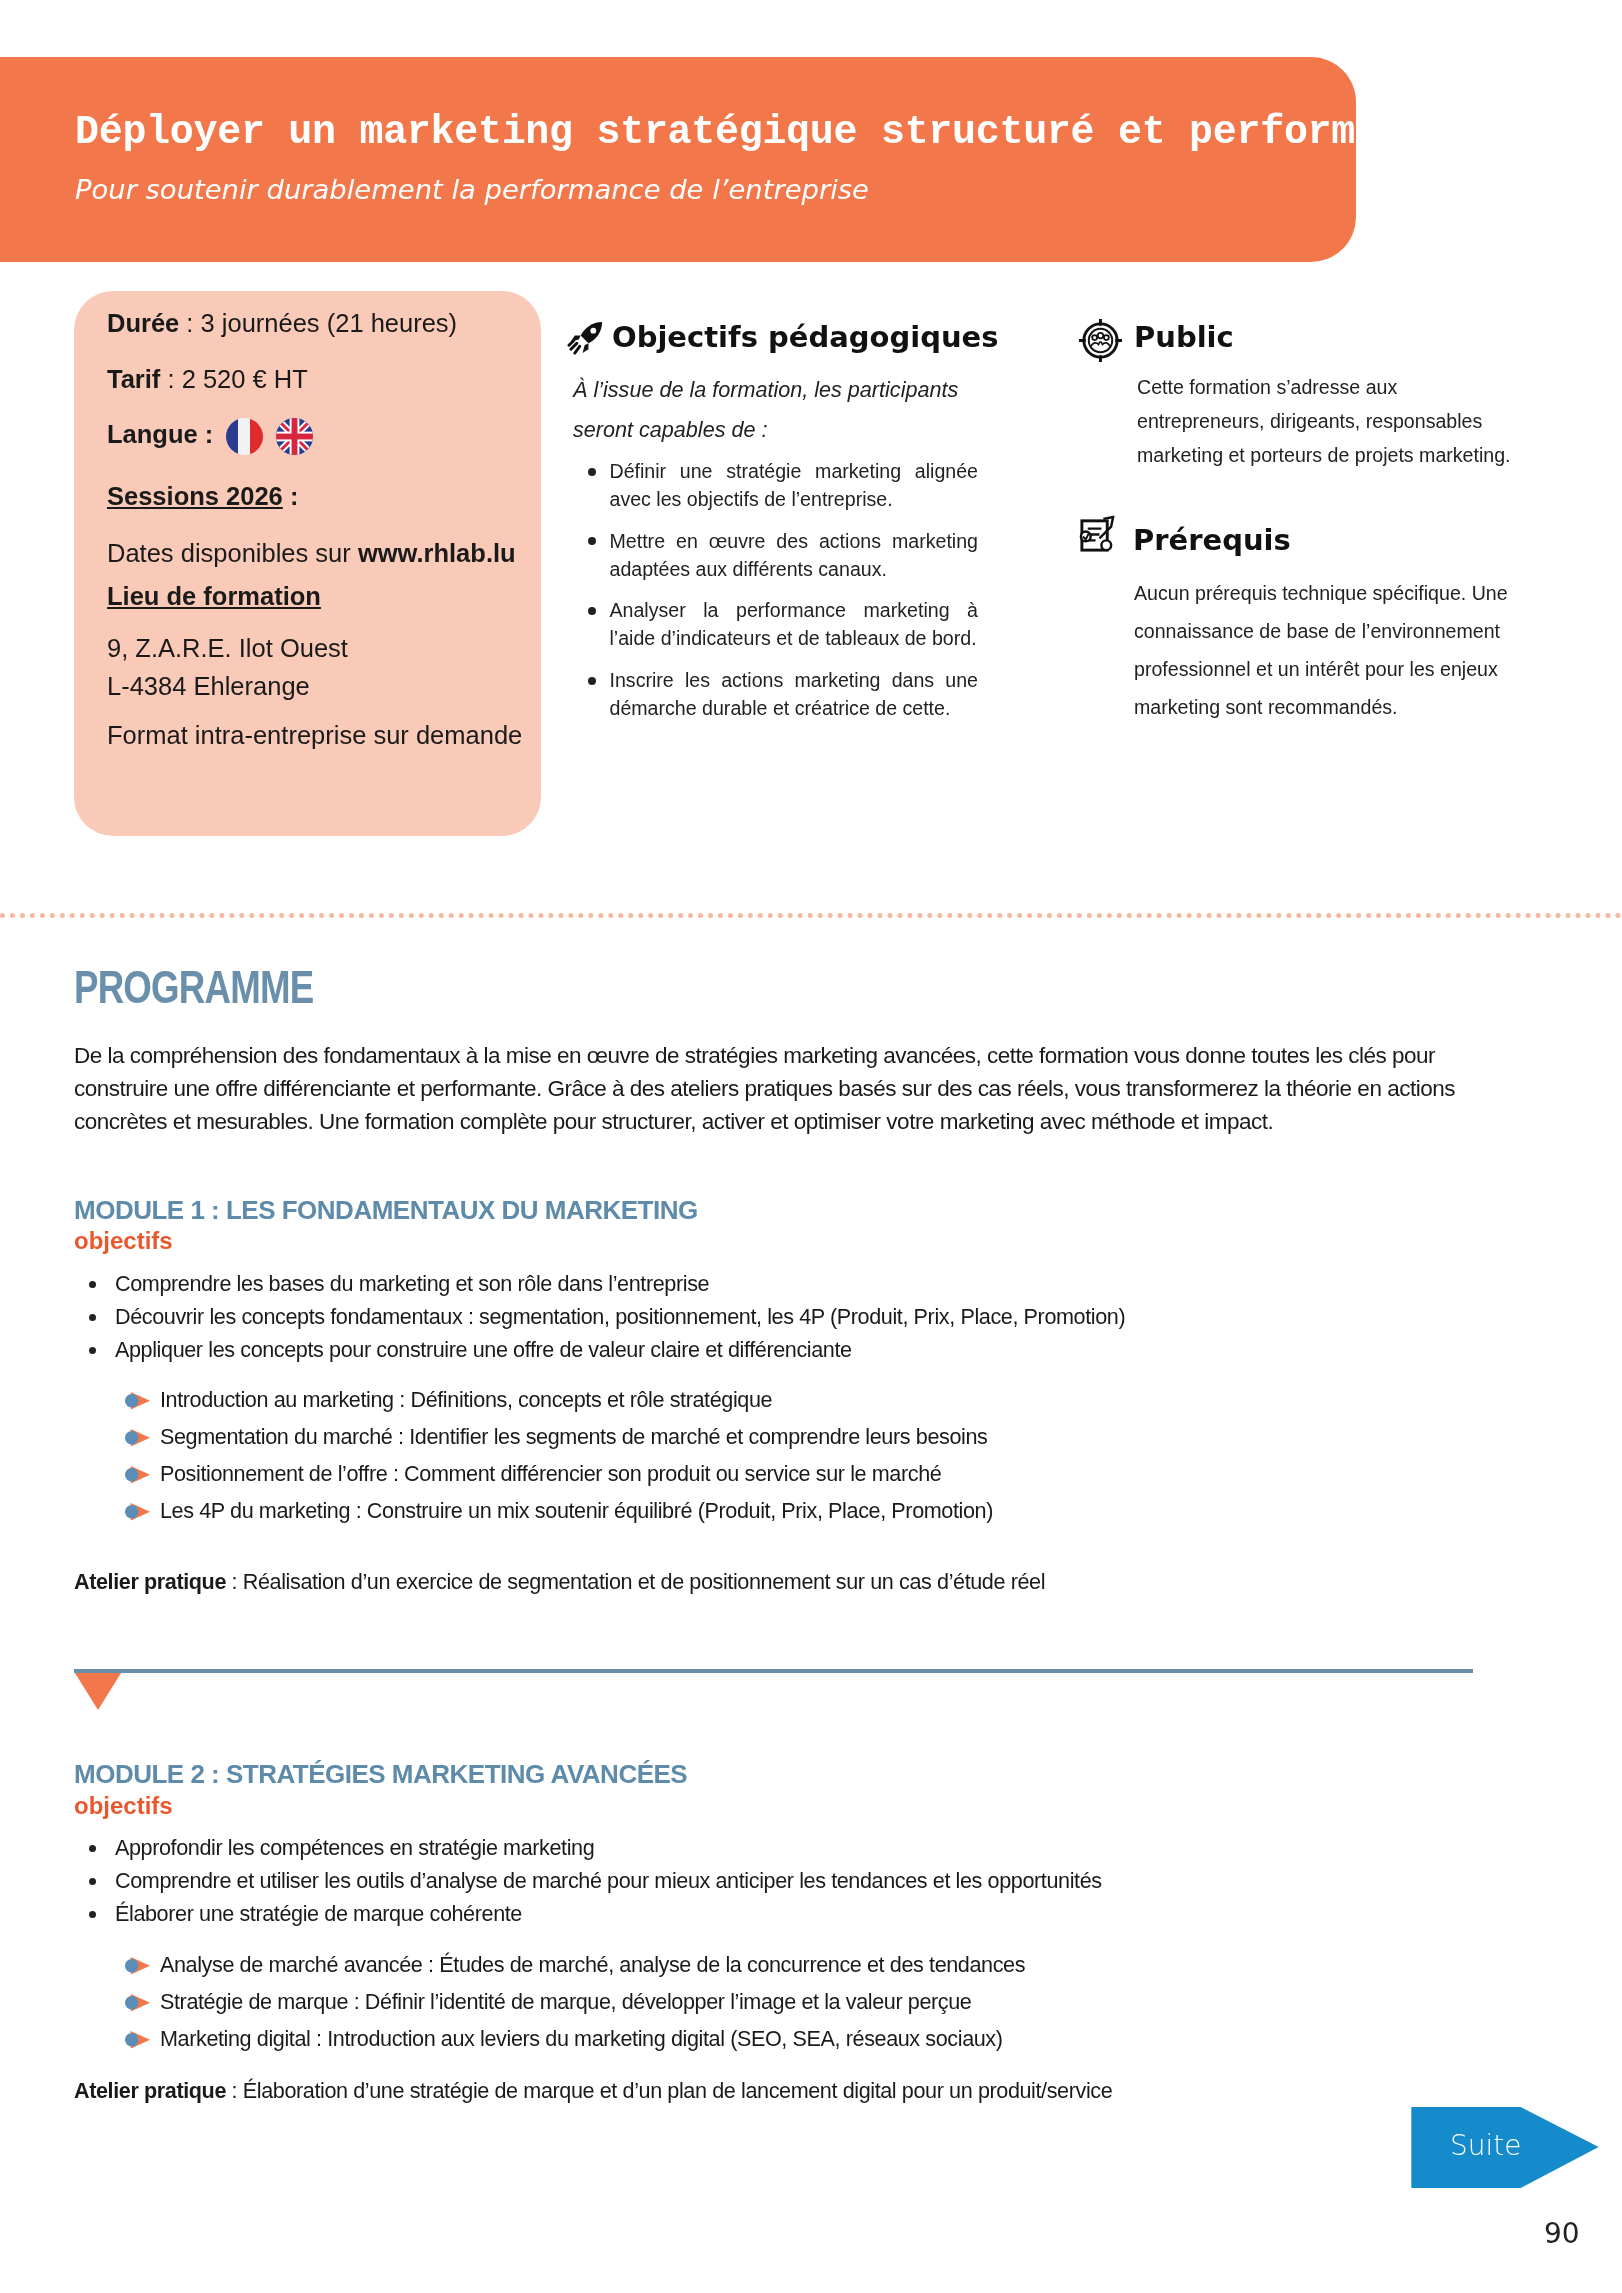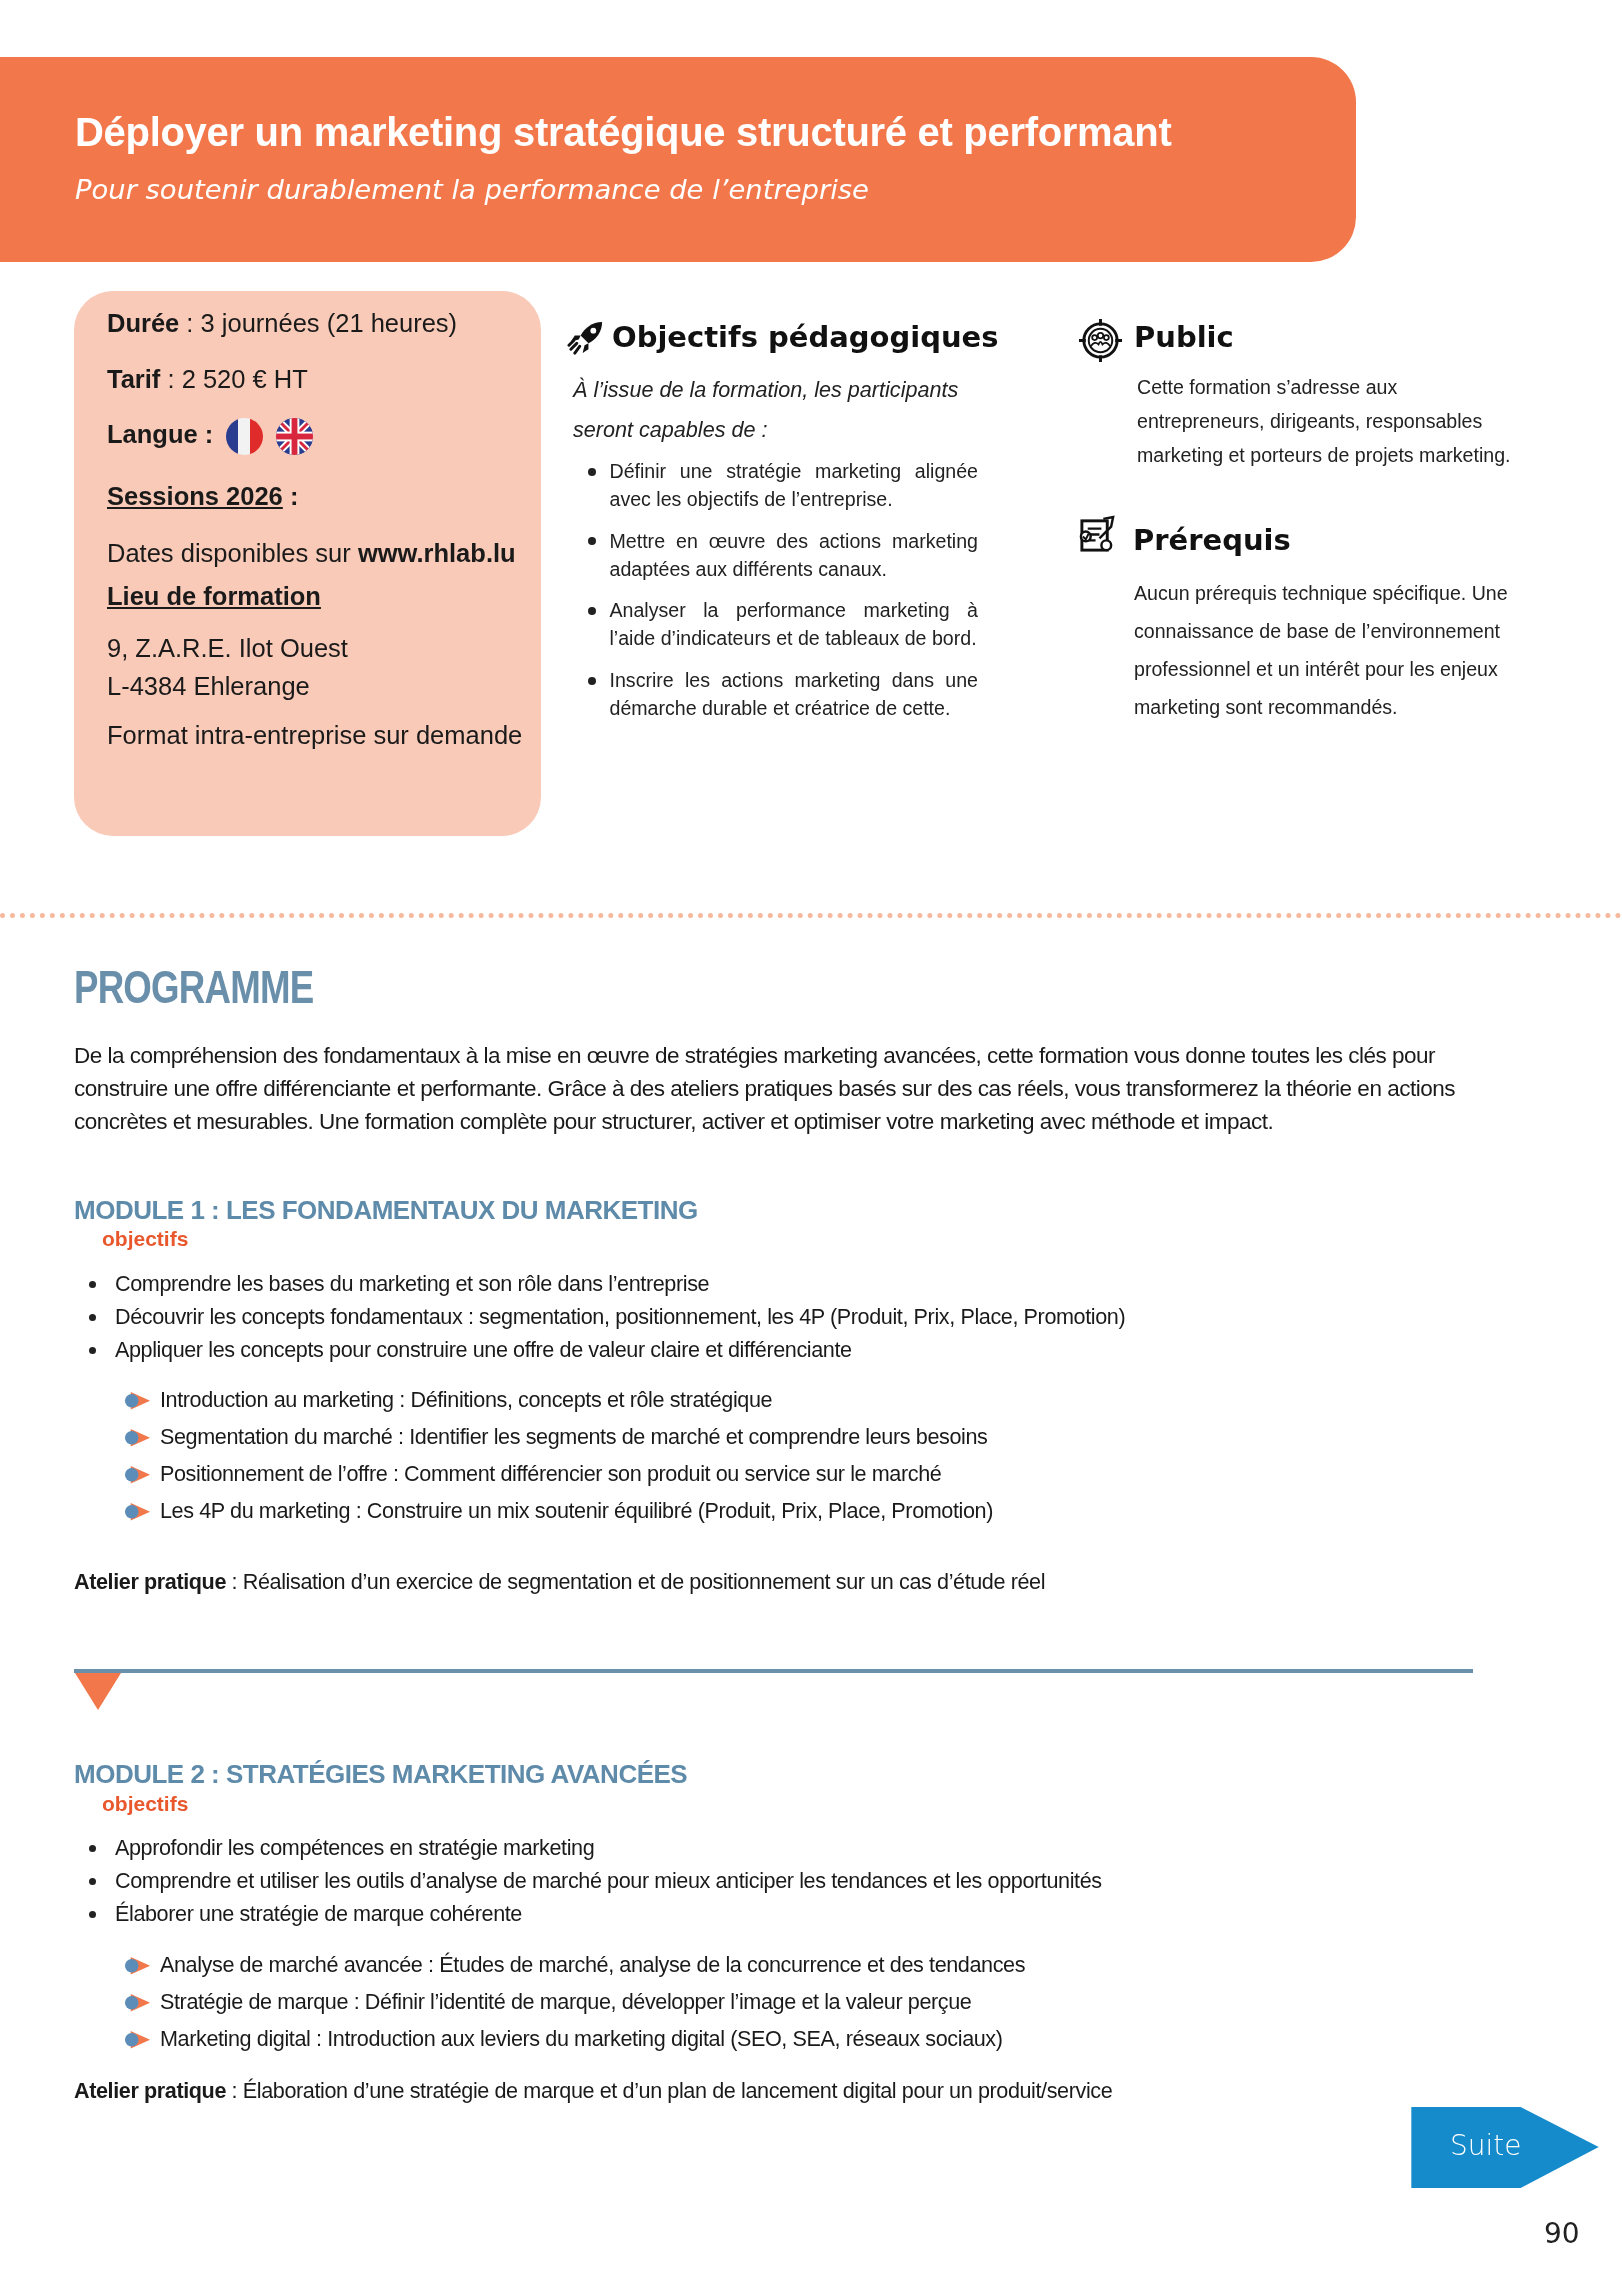--- a/index.html
+++ b/index.html
@@ -12,21 +12,21 @@
   .abs { position: absolute; }
 
   
   .header-bar {
     left: 0; top: 57px; width: 1356px; height: 205px;
     background: #F2784B;
     border-radius: 0 45px 45px 0;
   }
   .header-title {
     left: 75px; top: 110px;
-    font-family: Liberation Sans, sans-serif;
+    font-family: Liberation Mono, monospace;
     font-weight: bold; font-size: 40px; color: #ffffff; letter-spacing: -0.3px;
     white-space: nowrap;
   }
   .header-subtitle {
     left: 75px; top: 174px;
     font-family: "DejaVu Sans", sans-serif;
     font-style: italic; font-size: 27.4px; color: #ffffff; font-weight: 300;
     white-space: nowrap;
   }
 
@@ -91,21 +91,21 @@
   }
   .intro-para {
     left: 74px; top: 1039px; width: 1451px;
     font-size: 22.5px; line-height: 33px; color: #1a1a1a; letter-spacing: -0.5px;
   }
 
   .module-title {
     font-weight: bold; font-size: 26px; color: #5F8BAA; white-space: nowrap; letter-spacing: -0.5px;
   }
   .module-sub {
-    font-weight: bold; font-size: 21px; color: #E8582C; white-space: nowrap; margin-left: 28px;
+    font-weight: bold; font-size: 24px; color: #E8582C; white-space: nowrap;
   }
   .mod-list { margin: 0; padding: 0; list-style: none; font-size: 21.6px; color: #1a1a1a; letter-spacing: -0.4px; }
   .mod-list li { position: relative; padding-left: 41px; height: 33px; line-height: 33px; white-space: nowrap; }
   .mod-list li::before {
     content: ""; position: absolute; left: 14.7px; top: 13.7px; width: 7.8px; height: 7.8px; border-radius: 50%; background: #222;
   }
   .sub-list { margin: 0; padding: 0; list-style: none; font-size: 21.6px; color: #1a1a1a; letter-spacing: -0.4px; }
   .sub-list li { position: relative; padding-left: 37px; height: 37px; line-height: 37px; white-space: nowrap; }
   .arrow-bullet { position: absolute; left: 0; top: 8.8px; width: 29px; height: 21.6px; }
 

